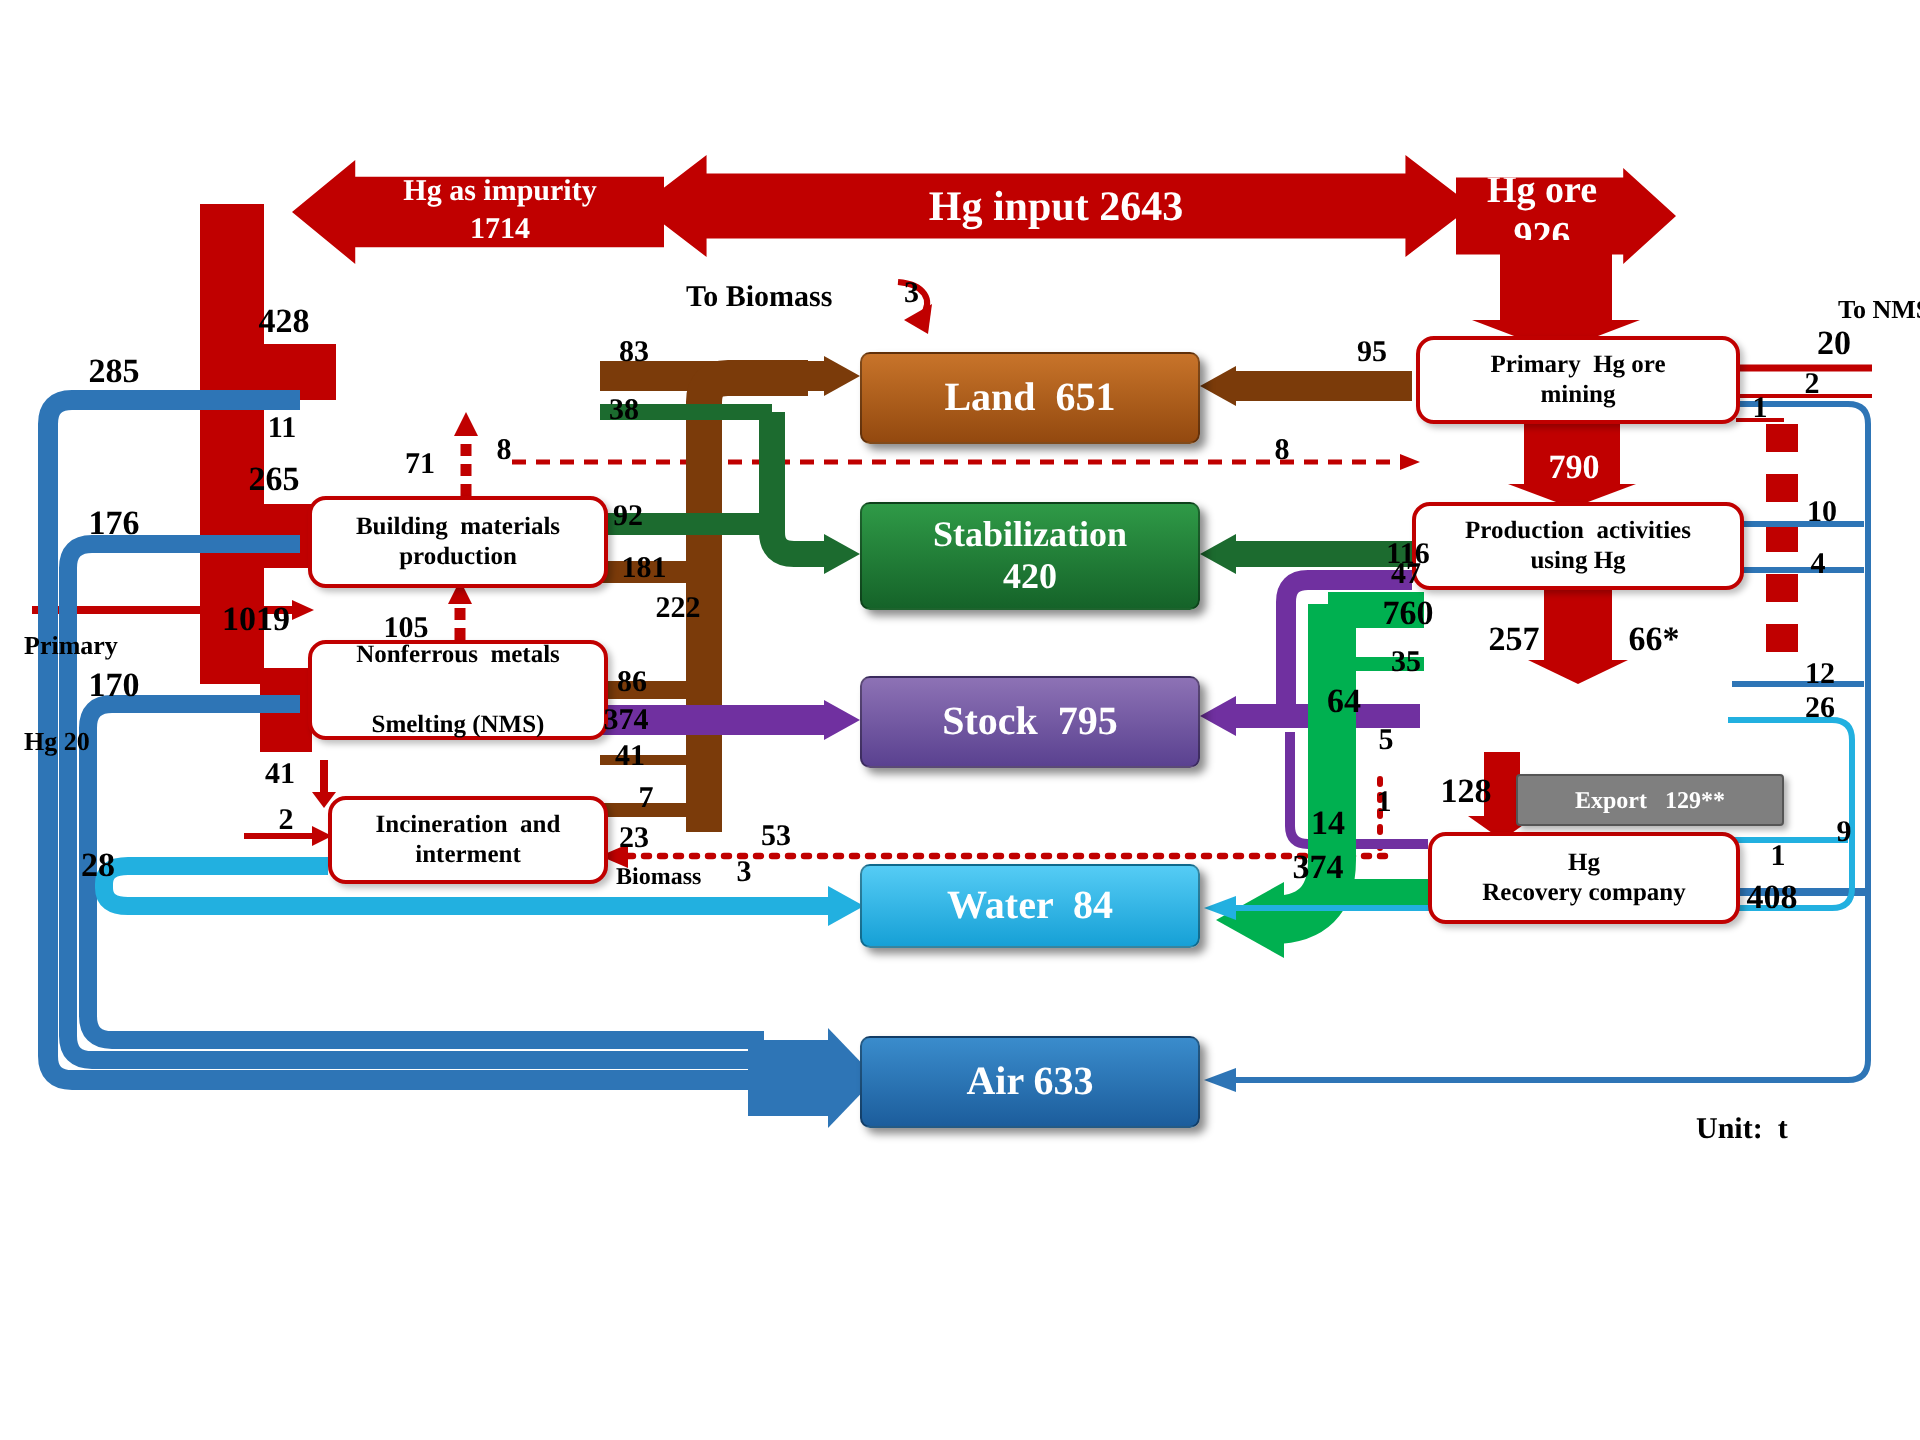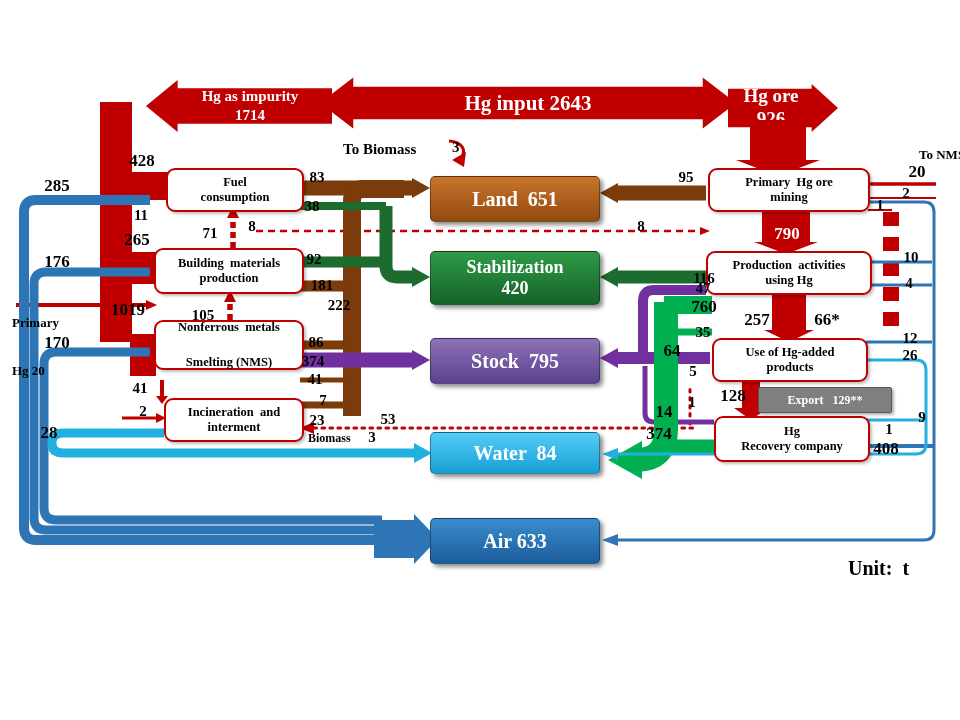--- a/index.html
+++ b/index.html
@@ -174,47 +174,39 @@
   <div class="banner banner-center">
     <span>Hg input 2643</span>
   </div>
   <div class="banner banner-right">
     <span>Hg ore</span>
     <span>926</span>
   </div>
   <div class="banner banner-drop"></div>
   <div class="banner banner-drop-head"></div>
 
-  <div class="pbox" style="left:166px;top:168px;width:134px;height:40px;">
-    <span>Fuel</span>
-    <span>consumption</span>
-  </div>
   <div class="pbox" style="left:154px;top:248px;width:146px;height:42px;">
     <span>Building  materials</span>
     <span>production</span>
   </div>
   <div class="pbox" style="left:154px;top:320px;width:146px;height:46px;gap:20px;">
     <span>Nonferrous  metals</span>
     <span>Smelting (NMS)</span>
   </div>
   <div class="pbox" style="left:164px;top:398px;width:136px;height:40px;">
     <span>Incineration  and</span>
     <span>interment</span>
   </div>
   <div class="pbox" style="left:708px;top:168px;width:158px;height:40px;">
     <span>Primary  Hg ore</span>
     <span>mining</span>
   </div>
   <div class="pbox" style="left:706px;top:251px;width:162px;height:40px;">
     <span>Production  activities</span>
     <span>using Hg</span>
-  </div>
-  <div class="pbox" style="left:712px;top:338px;width:152px;height:40px;">
-    <span>Use of Hg-added</span>
-    <span>products</span>
   </div>
   <div class="pbox" style="left:714px;top:416px;width:152px;height:42px;">
     <span>Hg</span>
     <span>Recovery company</span>
   </div>
   <div class="export">Export   129**</div>
 
   <div class="sink sink-land" style="left:430px;top:176px;width:168px;height:44px;">
     <span>Land  651</span>
   </div>
@@ -233,21 +225,21 @@
   </div>
 
   <div class="note" style="left:343px;top:140px;font-size:15px;">To Biomass</div>
   <div class="note" style="left:452px;top:138px;font-size:15px;">3</div>
   <div class="note" style="left:872px;top:147px;font-size:13px;font-weight:bold;margin-left:47px;">To NMS</div>
   <div class="note" style="left:308px;top:431px;font-size:12px;">Biomass</div>
   <div class="note" style="left:12px;top:282px;font-size:13px;">
     <span style="display:block;">Primary</span>
     <span style="display:block;">Hg 20</span>
   </div>
-  <div class="note" style="left:848px;top:556px;font-size:20px;">Unit:  t</div>
+  <div class="note" style="left:848px;top:556px;font-size:15px;">Unit:  t</div>
 
   <div id="labels-layer">
       <div class="flow-label big" style="left: 57px; top: 186px;">285</div>
       <div class="flow-label big" style="left: 142px; top: 161px;">428</div>
       <div class="flow-label" style="left: 317px; top: 177px;">83</div>
       <div class="flow-label" style="left: 312px; top: 206px;">38</div>
       <div class="flow-label" style="left: 141px; top: 215px;">11</div>
       <div class="flow-label big" style="left: 137px; top: 240px;">265</div>
       <div class="flow-label" style="left: 210px; top: 233px;">71</div>
       <div class="flow-label" style="left: 252px; top: 226px;">8</div>

